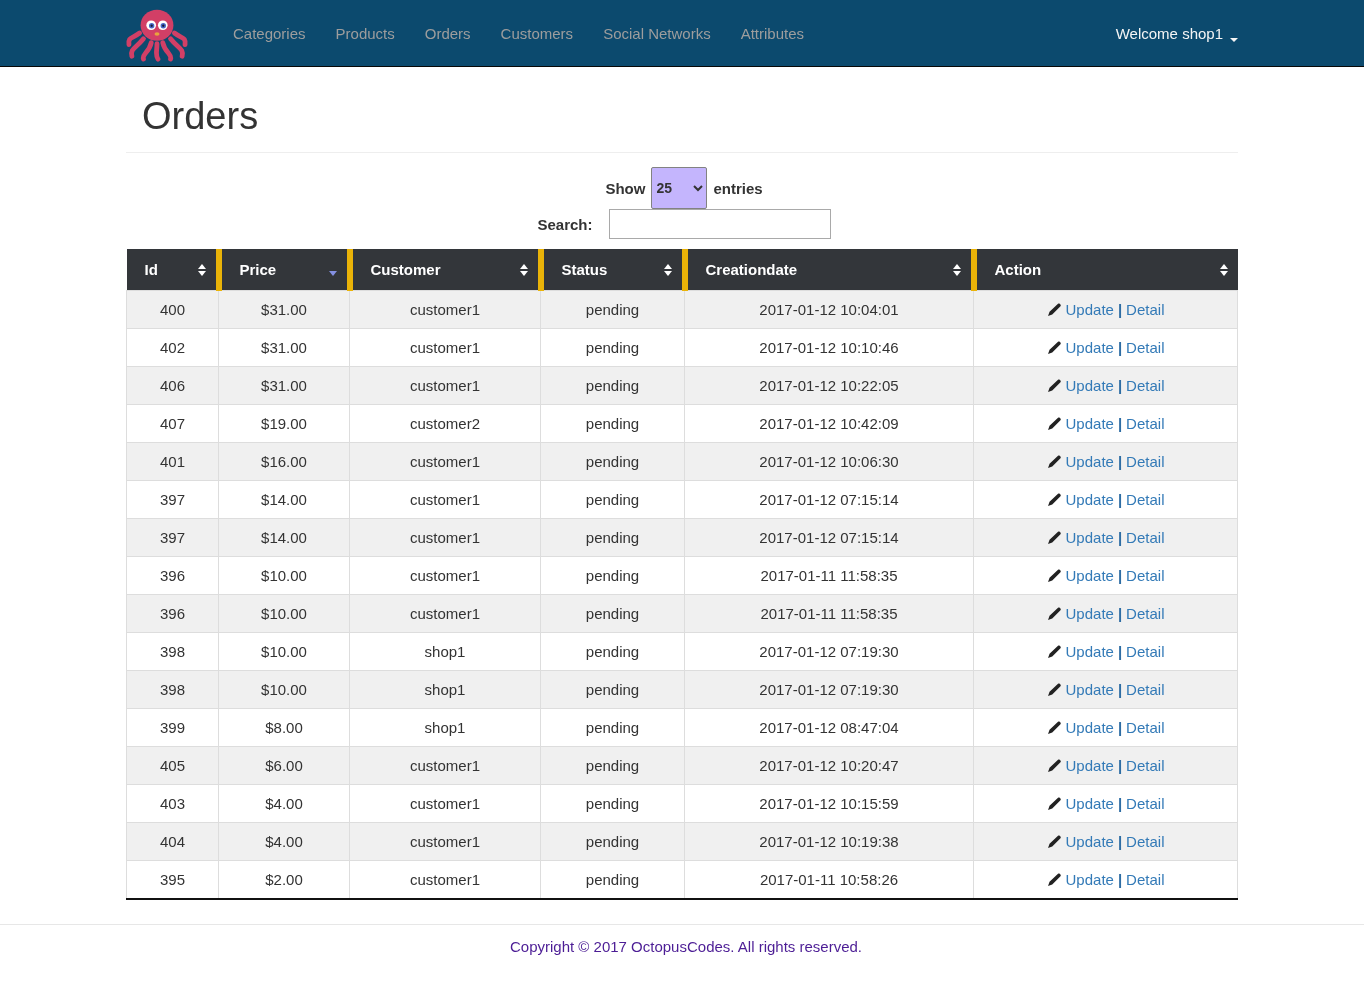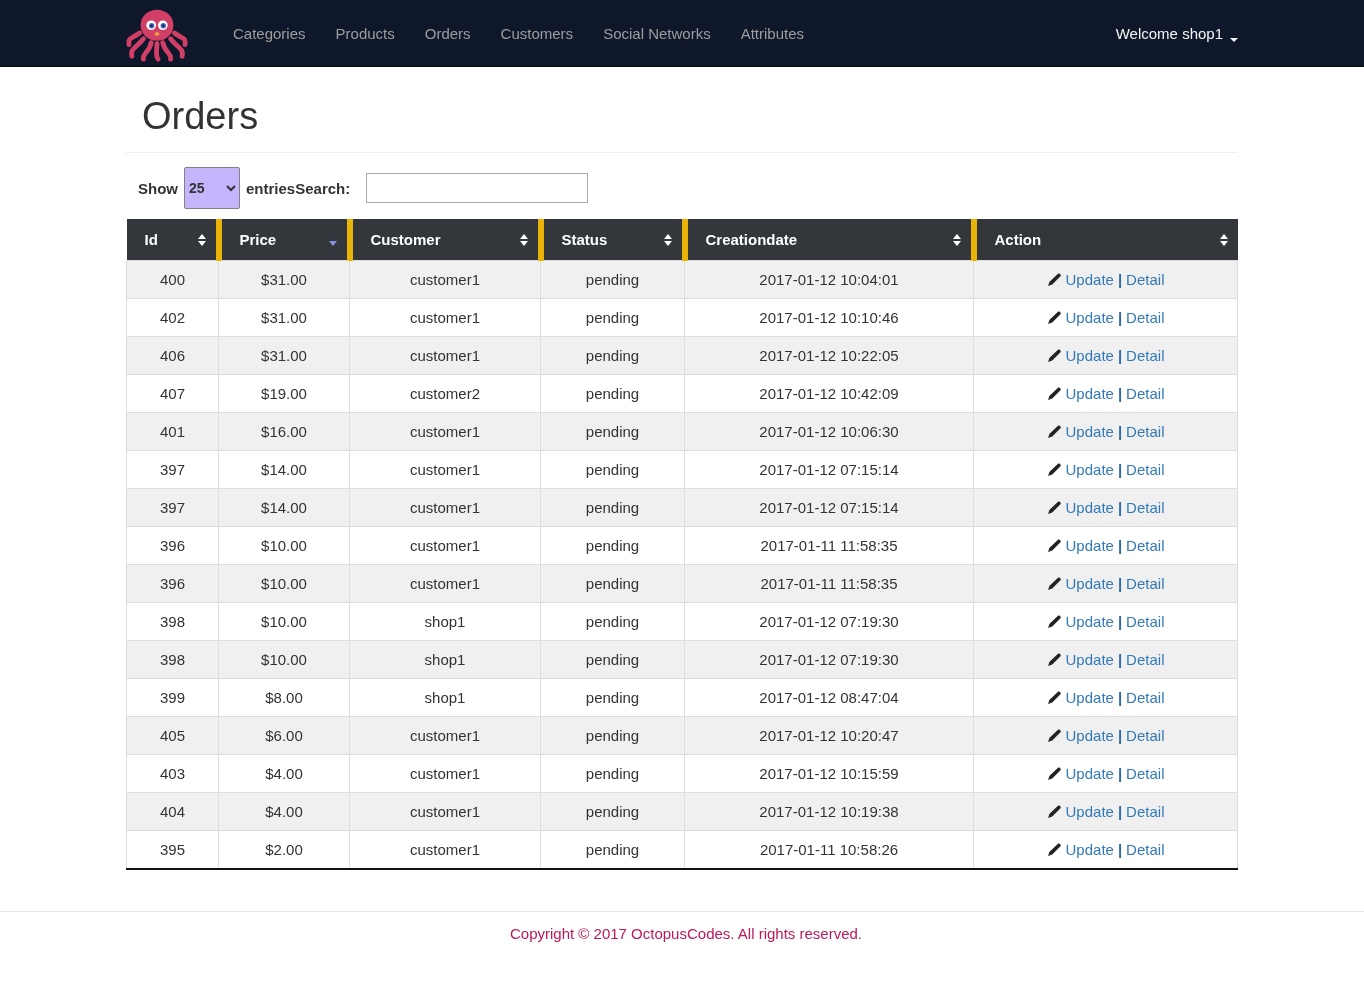--- a/index.html
+++ b/index.html
@@ -1,34 +1,34 @@
 <!DOCTYPE html>
 <html><head>
 <meta charset="utf-8">
 <style>
   * { box-sizing: border-box; }
   html,body { margin:0; padding:0; background:#fff; color:#333;
     font-family:"Liberation Sans","DejaVu Sans",sans-serif; font-size:15px; }
 
   
-  .navbar { height:67px; background:#0f172a; border-bottom:1px solid #080808; width:100%; }
+  .navbar { height:67px; background:#0c4a6e; border-bottom:1px solid #080808; width:100%; }
   .navbar-inner { width:1112px; margin:0 auto; height:100%; display:flex; align-items:center; }
   .brand { display:flex; align-items:center; margin-right:30px; cursor:pointer; }
   .brand svg { display:block; }
   .nav-links { display:flex; list-style:none; margin:0; padding:0; height:100%; }
   .nav-links li { display:flex; align-items:center; padding:0 15px; color:#9d9d9d; cursor:pointer; }
   .navbar-right { margin-left:auto; color:#f5f5f5; display:flex; align-items:flex-end; gap:7px; cursor:pointer; }
   .caret { width:0; height:0; border-left:4px solid transparent; border-right:4px solid transparent; border-top:4px solid #f5f5f5; }
 
   
   .container { width:1112px; margin:0 auto; }
   h1.page-title { font-size:38px; font-weight:400; color:#333; margin:28px 0 0 16px; padding:0; }
   .page-header { border-bottom:1px solid #eee; padding-bottom:14px; margin-bottom:10px; }
 
-  .controls { display:flex; align-items:center; margin:14px 0 10px 12px; }
+  .controls { display:flex; justify-content:space-between; align-items:center; margin:14px 0 10px 4px;flex-direction:column; }
   .length-label { font-weight:700; display:flex; align-items:center; gap:6px; }
   .length-select { height:42px; width:56px; font-weight:700; font-size:14px; color:#333;
     border:1px solid #828282; background:#c4b5fd; border-radius:2px; }
   .search-label { font-weight:700; display:flex; align-items:center; gap:16px; }
   .search-input { width:222px; height:30px; border:1px solid #a9a9a9; padding:4px 6px; font-size:15px; }
 
   
   table.orders { width:100%; border-collapse:collapse; border-bottom:2px solid #111; }
   table.orders thead th { background:#33363a; color:#fff; font-weight:700; text-align:left;
     padding:12px 30px 12px 18px; position:relative; border-left:6px solid #eab308; cursor:pointer; font-size:15px; }
@@ -59,21 +59,21 @@
   
   .table-footer { display:flex; justify-content:space-between; align-items:center; margin-top:14px; }
   .paginate { display:flex; align-items:center; }
   .paginate-btn { padding:9px 14px; color:#666; cursor:pointer; }
   .paginate-btn.next { color:#555; }
   .paginate-current { min-width:41px; text-align:center; padding:9px 13px; margin:0 8px;
     border:1px solid #c6c6c6; border-radius:2px; color:#333; cursor:pointer;
     background:linear-gradient(to bottom,#ffffff 0%,#dcdcdc 100%); }
 
   
-  .site-footer { margin-top:41px; border-top:1px solid #e7e7e7; text-align:center; padding:13px 0 20px 8px; color:#be185d; }
+  .site-footer { margin-top:24px; border-top:1px solid #e7e7e7; text-align:center; padding:13px 0 20px 8px; color:#4c1d95; }
 </style>
 </head>
 <body>
 
 <nav class="navbar">
   <div class="navbar-inner">
     <div class="brand">
       <span>
         <svg width="62" height="58" viewBox="0 0 64 60">
           <g fill="none" stroke="#d23f66" stroke-width="5" stroke-linecap="round">

